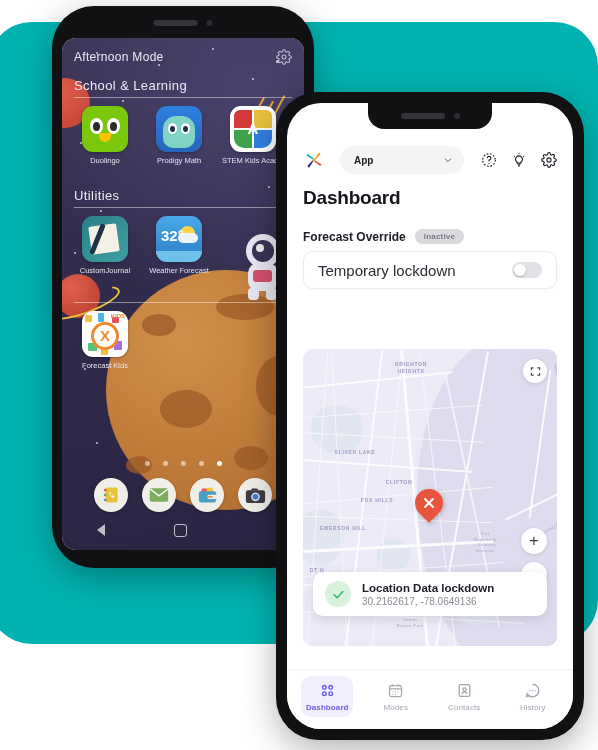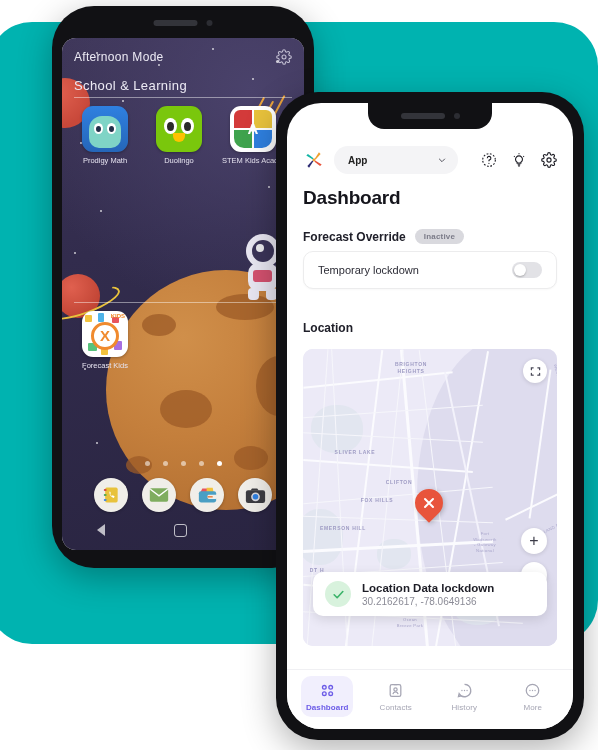--- a/index.html
+++ b/index.html
@@ -168,21 +168,21 @@
   #phone-right .notch {
     position: absolute; left: 50%; top: 0; transform: translateX(-50%);
     width: 124px; height: 26px; background: #111114;
     border-radius: 0 0 16px 16px;
     display: flex; align-items: center; justify-content: center; gap: 9px;
     z-index: 6;
   }
 
   .app-head {
     position: absolute; left: 0; right: 0; top: 40px; height: 34px;
-    display: flex; align-items: center; gap: 9px; padding: 0 16px;
+    display: flex; align-items: center; gap: 15px; padding: 0 16px;
   }
   .brand-logo { width: 22px; height: 22px; flex: 0 0 22px; }
   .app-select {
     flex: 1 1 auto; height: 28px; background: #f4f4f6; border-radius: 14px;
     display: flex; align-items: center; justify-content: space-between;
     padding: 0 11px 0 14px; max-width: 124px;
   }
   .app-select .txt { font-size: 10px; font-weight: bold; color: #222; }
   .head-icons { margin-left: auto; display: flex; align-items: center; gap: 14px; }
   .hicon { width: 16px; height: 16px; }
@@ -203,21 +203,21 @@
     padding: 3px 9px; border-radius: 9px; letter-spacing: .2px;
   }
 
   .card {
     position: absolute; left: 16px; right: 16px;
     background: #fff; border: 1px solid #ececed; border-radius: 10px;
     box-shadow: 0 1px 2px rgba(0,0,0,.03);
     display: flex; align-items: center; justify-content: space-between;
     padding: 0 14px; height: 38px;
   }
-  .card .lbl { font-size: 11px; color: #2c2c36; }
+  .card .lbl { font-size: 15px; color: #2c2c36; }
   .toggle {
     width: 30px; height: 16px; border-radius: 9px; background: #e2e2e6;
     position: relative; flex: 0 0 30px;
   }
   .toggle .knob {
     position: absolute; left: 2px; top: 2px; width: 12px; height: 12px;
     border-radius: 50%; background: #fff; box-shadow: 0 1px 2px rgba(0,0,0,.25);
   }
 
   
@@ -366,59 +366,84 @@
           <path d="M19.4 15a1.6 1.6 0 0 0 .32 1.77l.06.06a2 2 0 1 1-2.83 2.83l-.06-.06a1.6 1.6 0 0 0-1.77-.32 1.6 1.6 0 0 0-1 1.47V21a2 2 0 1 1-4 0v-.11a1.6 1.6 0 0 0-1.05-1.46 1.6 1.6 0 0 0-1.77.32l-.06.06a2 2 0 1 1-2.83-2.83l.06-.06A1.6 1.6 0 0 0 4.6 15a1.6 1.6 0 0 0-1.47-1H3a2 2 0 1 1 0-4h.11a1.6 1.6 0 0 0 1.46-1.05 1.6 1.6 0 0 0-.32-1.77l-.06-.06a2 2 0 1 1 2.83-2.83l.06.06A1.6 1.6 0 0 0 9 4.6h.08A1.6 1.6 0 0 0 10 3.13V3a2 2 0 1 1 4 0v.11a1.6 1.6 0 0 0 1 1.47 1.6 1.6 0 0 0 1.77-.32l.06-.06a2 2 0 1 1 2.83 2.83l-.06.06A1.6 1.6 0 0 0 19.4 9v.08a1.6 1.6 0 0 0 1.47 1H21a2 2 0 1 1 0 4h-.11a1.6 1.6 0 0 0-1.49 1z"></path>
         </svg>
       </div>
 
       <div class="cat-block" style="top:40px">
         <div class="cat-title">School &amp; Learning</div>
         <div class="cat-rule"></div>
         <div class="app-row">
 
           <div class="app-cell">
+            <div class="app-icon ic-duolingo">
+              <i class="eye l">
+                  <i class="pupil"></i>
+                </i>
+              <i class="eye r">
+                  <i class="pupil"></i>
+                </i>
+              <i class="beak"></i>
+            </div>
+            <div class="app-label">Duolingo</div>
+          </div>
+
+          <div class="app-cell">
             <div class="app-icon ic-prodigy">
               <i class="body"></i>
                 <i class="e l">
                   <i class="p"></i>
                 </i>
                 <i class="e r">
                   <i class="p"></i>
                 </i>
             </div>
             <div class="app-label">Prodigy Math</div>
           </div>
 
           <div class="app-cell">
-            <div class="app-icon ic-duolingo">
-              <i class="eye l">
-                  <i class="pupil"></i>
-                </i>
-              <i class="eye r">
-                  <i class="pupil"></i>
-                </i>
-              <i class="beak"></i>
-            </div>
-            <div class="app-label">Duolingo</div>
-          </div>
-
-          <div class="app-cell">
             <div class="app-icon ic-stem">
               <i class="q1"></i>
                 <i class="q2"></i>
                 <i class="q3"></i>
                 <i class="q4"></i>
               <span class="a">A</span>
             </div>
             <div class="app-label">STEM Kids Academ</div>
           </div>
 
         </div>
       </div>
 
+      <div class="cat-block" style="top:150px">
+        <div class="cat-title">Utilities</div>
+        <div class="cat-rule"></div>
+        <div class="app-row">
+
+          <div class="app-cell">
+            <div class="app-icon ic-journal">
+              <i class="pg"></i>
+                <i class="pen"></i>
+            </div>
+            <div class="app-label">CustomJournal</div>
+          </div>
+
+          <div class="app-cell">
+            <div class="app-icon ic-weather">
+              <i class="sun"></i>
+                <i class="cloud"></i>
+              <span class="t">32°</span>
+              <i class="sea"></i>
+            </div>
+            <div class="app-label">Weather Forecast</div>
+          </div>
+
+        </div>
+      </div>
 
       <div class="cat-block" style="top:260px">
         <div class="cat-rule"></div>
         <div class="app-row">
 
           <div class="app-cell">
             <div class="app-icon ic-sworkit">
               <i class="conf" style="left:3px;top:4px;width:7px;height:7px;background:#f2c23e"></i>
               <i class="conf" style="left:16px;top:2px;width:6px;height:9px;background:#4fb3e8"></i>
               <i class="conf" style="left:30px;top:6px;width:7px;height:6px;background:#e8545c"></i>
@@ -537,23 +562,20 @@
         <span class="badge">Inactive</span>
       </div>
 
       <div class="card" style="top:148px">
         <span class="lbl">Temporary lockdown</span>
         <span class="toggle">
           <i class="knob"></i>
         </span>
       </div>
 
-      <div class="sec-row" style="top:218px">
-        <span class="sec-title">Location</span>
-      </div>
 
       <div class="map-wrap">
         <div class="map-land"></div>
         <div class="map-water"></div>
         <div class="map-water2"></div>
 
         <i class="map-park" style="left:8px;top:56px;width:52px;height:48px"></i>
         <i class="map-park" style="left:-6px;top:160px;width:46px;height:56px"></i>
         <i class="map-park" style="left:74px;top:190px;width:34px;height:30px"></i>
         <i class="map-park" style="left:150px;top:236px;width:50px;height:40px"></i>
@@ -630,20 +652,32 @@
         <div class="nav-item active">
           <svg width="17" height="17" viewBox="0 0 24 24" fill="none" stroke="#6c5ce7" stroke-width="1.9">
             <circle cx="7.5" cy="7.5" r="2.6"></circle>
               <circle cx="16.5" cy="7.5" r="2.6"></circle>
             <circle cx="7.5" cy="16.5" r="2.6"></circle>
               <circle cx="16.5" cy="16.5" r="2.6"></circle>
           </svg>
           <span class="lab">Dashboard</span>
         </div>
 
+        <div class="nav-item">
+          <svg width="17" height="17" viewBox="0 0 24 24" fill="none" stroke="#a6a6b4" stroke-width="1.8">
+            <rect x="3.5" y="5" width="17" height="15.5" rx="2.6"></rect>
+            <path d="M3.5 9.6h17M8 3v3.4M16 3v3.4"></path>
+            <circle cx="8.4" cy="14" r=".9" fill="#a6a6b4" stroke="none"></circle>
+            <circle cx="12" cy="14" r=".9" fill="#a6a6b4" stroke="none"></circle>
+            <circle cx="15.6" cy="14" r=".9" fill="#a6a6b4" stroke="none"></circle>
+            <circle cx="8.4" cy="17.4" r=".9" fill="#a6a6b4" stroke="none"></circle>
+            <circle cx="12" cy="17.4" r=".9" fill="#a6a6b4" stroke="none"></circle>
+          </svg>
+          <span class="lab">Modes</span>
+        </div>
 
         <div class="nav-item">
           <svg width="17" height="17" viewBox="0 0 24 24" fill="none" stroke="#a6a6b4" stroke-width="1.8">
             <rect x="4.5" y="3.8" width="15" height="16.6" rx="2.4"></rect>
             <path d="M9.6 3.8h4.8"></path>
             <circle cx="12" cy="10.6" r="2.3"></circle>
             <path d="M8.3 17c.5-2 1.9-3 3.7-3s3.2 1 3.7 3"></path>
           </svg>
           <span class="lab">Contacts</span>
         </div>
@@ -651,27 +685,18 @@
         <div class="nav-item">
           <svg width="17" height="17" viewBox="0 0 24 24" fill="none" stroke="#a6a6b4" stroke-width="1.8">
             <path d="M12 3.2a8.8 8.8 0 1 1-7.6 13.2L3.4 20.6l4.2-1a8.8 8.8 0 0 0 4.4 1.2 8.8 8.8 0 0 0 0-17.6z"></path>
             <circle cx="8.4" cy="12" r=".95" fill="#a6a6b4" stroke="none"></circle>
             <circle cx="12" cy="12" r=".95" fill="#a6a6b4" stroke="none"></circle>
             <circle cx="15.6" cy="12" r=".95" fill="#a6a6b4" stroke="none"></circle>
           </svg>
           <span class="lab">History</span>
         </div>
 
-        <div class="nav-item">
-          <svg width="17" height="17" viewBox="0 0 24 24" fill="none" stroke="#a6a6b4" stroke-width="1.8">
-            <circle cx="12" cy="12" r="8.8"></circle>
-            <circle cx="8.4" cy="12" r=".95" fill="#a6a6b4" stroke="none"></circle>
-            <circle cx="12" cy="12" r=".95" fill="#a6a6b4" stroke="none"></circle>
-            <circle cx="15.6" cy="12" r=".95" fill="#a6a6b4" stroke="none"></circle>
-          </svg>
-          <span class="lab">More</span>
-        </div>
 
       </div>
     </div>
   </div>
 
 </div>
 
 </body></html>

